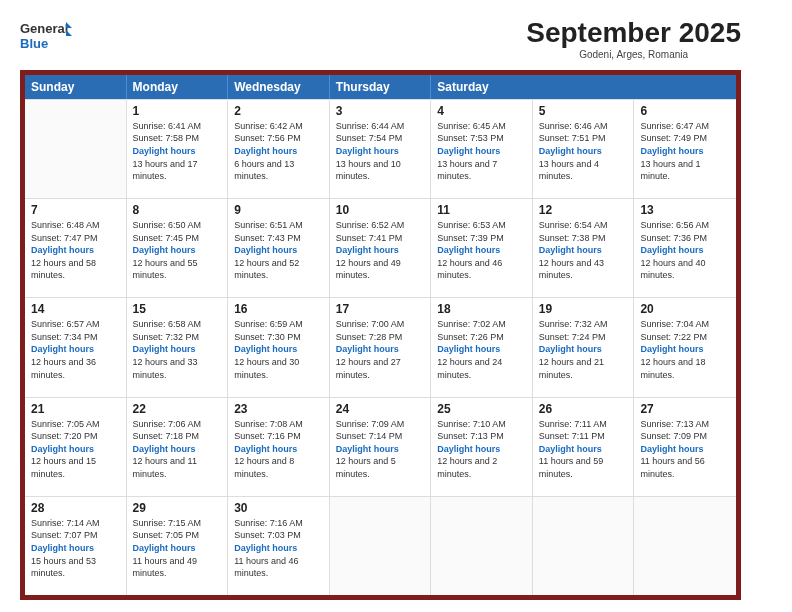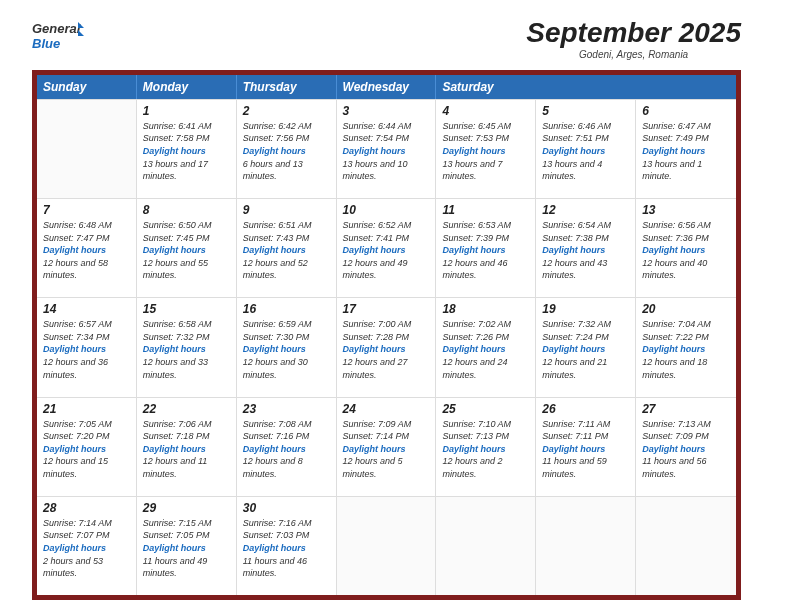--- a/index.html
+++ b/index.html
@@ -6,24 +6,23 @@
     body {
       width: 792px;
       height: 612px;
       font-family: Arial, sans-serif;
       background: #fff;
       overflow: hidden;
     }
     .page {
       width: 761px;
       height: 612px;
-      padding: 18px 20px 12px 32px;
+      padding: 18px 20px 12px 20px;
       display: flex;
       flex-direction: column;
-      font-style: italic;
     }
     .header {
       display: flex;
       justify-content: space-between;
       align-items: flex-start;
       margin-bottom: 10px;
     }
     .logo {
       display: flex;
       align-items: center;
@@ -118,22 +117,22 @@
     <div class="title-block">
       <h1>September 2025</h1>
       <p>Godeni, Arges, Romania</p>
     </div>
   </div>
 
   <div class="calendar">
     <div class="calendar-header-row">
       <div class="col-head">Sunday</div>
       <div class="col-head">Monday</div>
+      <div class="col-head">Wednesday</div>
       <div class="col-head">Thursday</div>
-      <div class="col-head">Wednesday</div>
       <div class="col-head">Saturday</div>
     </div>
     <div class="calendar-body" id="calendar-body">
     <div class="calendar-week">
           <div class="calendar-cell empty"></div>
           <div class="calendar-cell">
         <span class="day-number">1</span>
         <div class="cell-info">
           <span>Sunrise: 6:41 AM</span><br>
           <span>Sunset: 7:58 PM</span><br>
@@ -382,21 +381,21 @@
         </div>
       </div>
         </div>
         <div class="calendar-week">
           <div class="calendar-cell">
         <span class="day-number">28</span>
         <div class="cell-info">
           <span>Sunrise: 7:14 AM</span><br>
           <span>Sunset: 7:07 PM</span><br>
           <span class="label">Daylight hours</span><br>
-          <span>2 hours and 53 minutes.</span>
+          <span>15 hours and 53 minutes.</span>
         </div>
       </div>
           <div class="calendar-cell">
         <span class="day-number">29</span>
         <div class="cell-info">
           <span>Sunrise: 7:15 AM</span><br>
           <span>Sunset: 7:05 PM</span><br>
           <span class="label">Daylight hours</span><br>
           <span>11 hours and 49 minutes.</span>
         </div>

